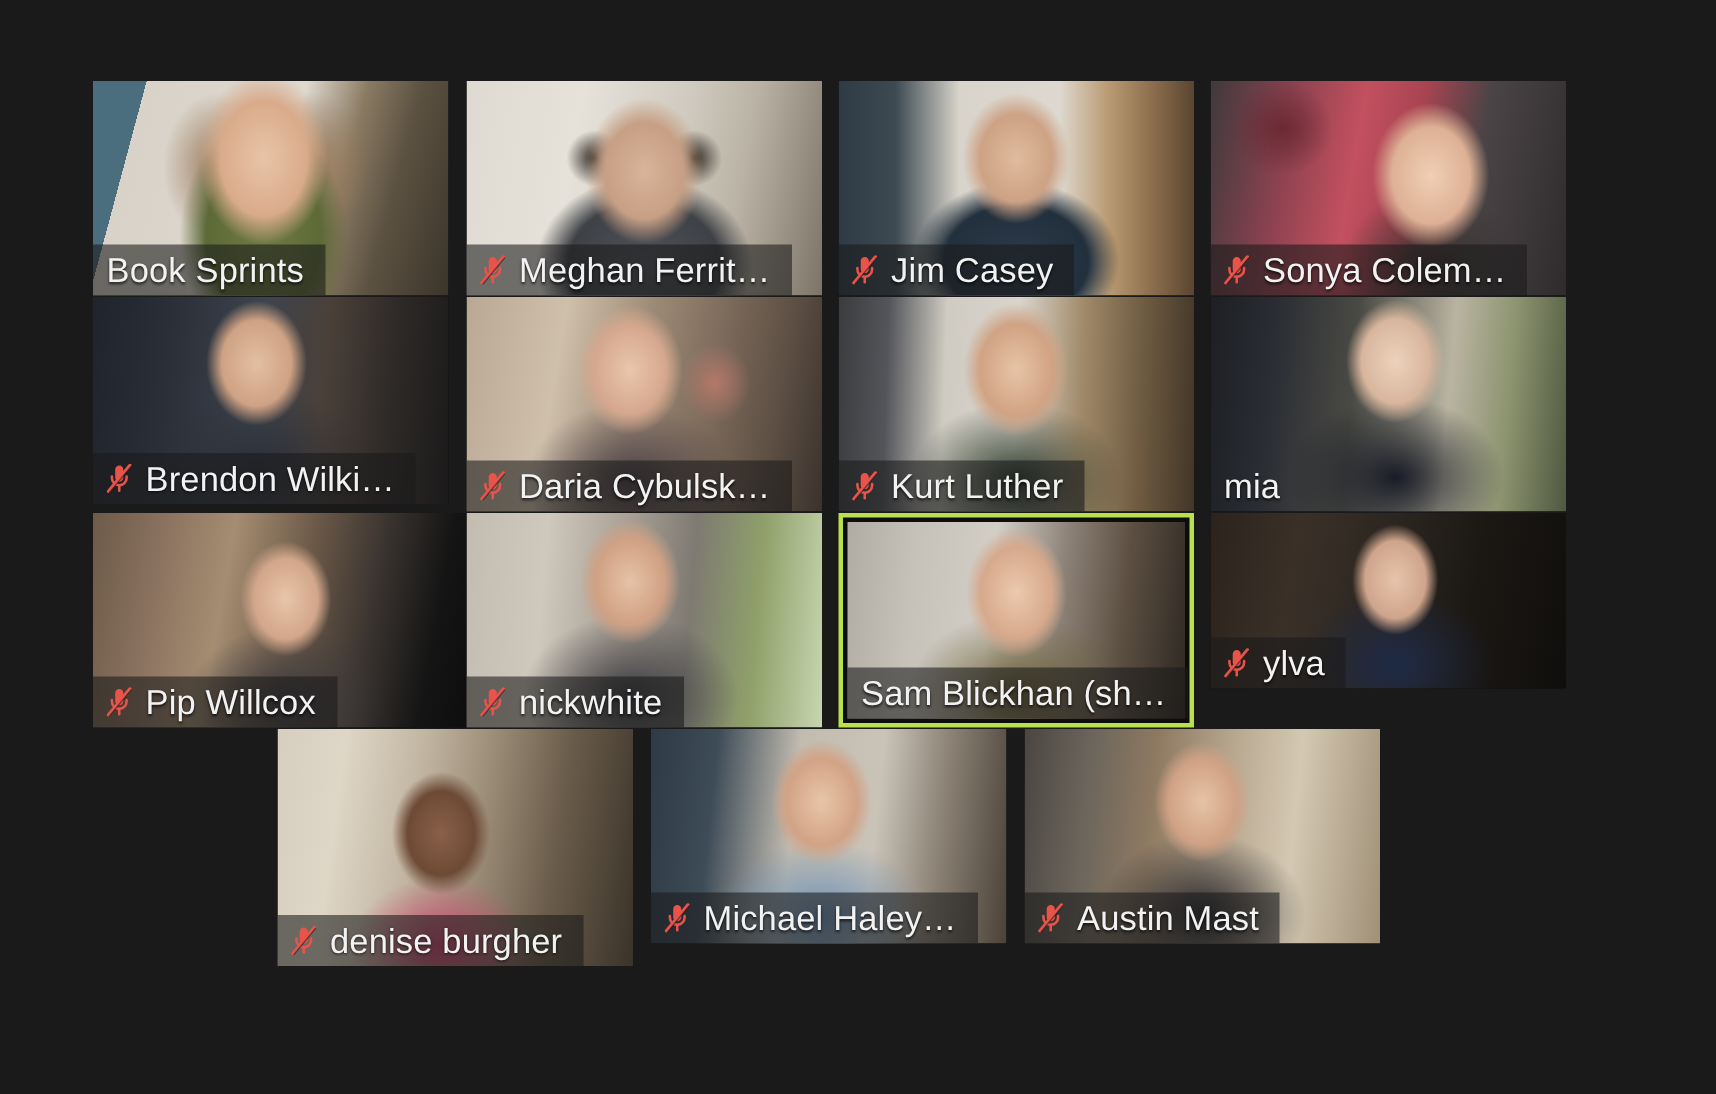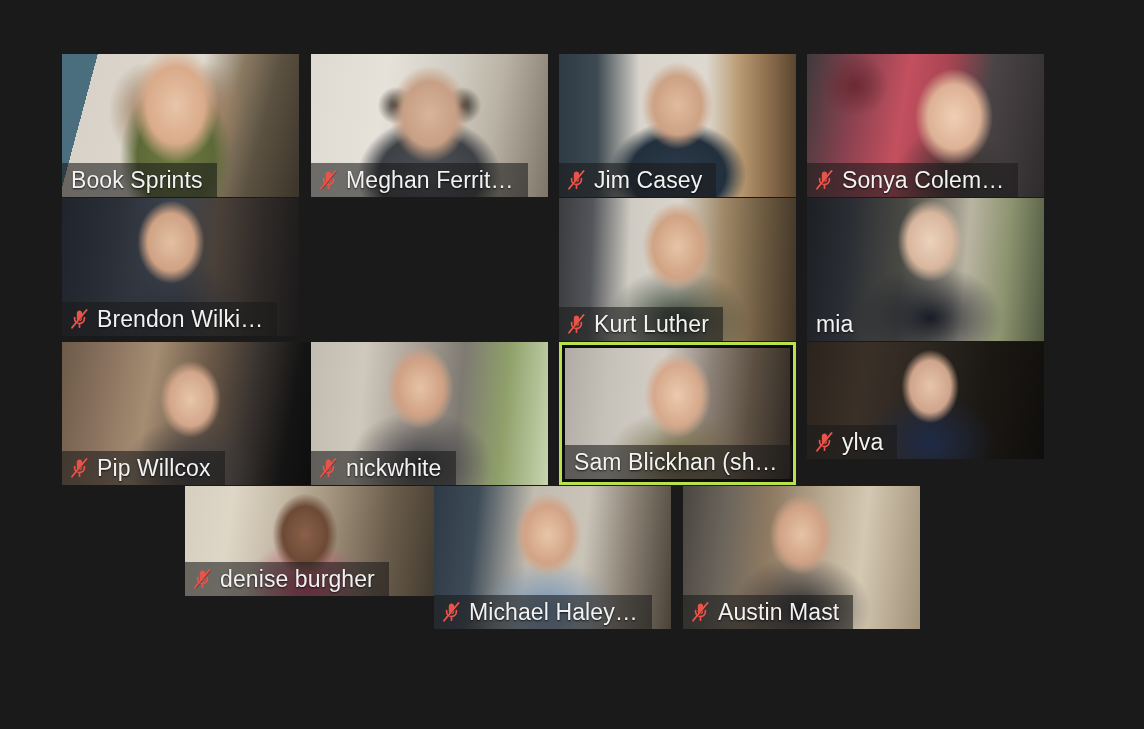--- a/index.html
+++ b/index.html
@@ -247,20 +247,33 @@
         <span class="mic"><svg viewBox="0 0 17 20" width="17" height="20" aria-hidden="true">
             <path d="M8.5 1.4c-1.5 0-2.7 1.2-2.7 2.7v5.4c0 1.5 1.2 2.7 2.7 2.7s2.7-1.2 2.7-2.7V4.1c0-1.5-1.2-2.7-2.7-2.7z" fill="#e8544a"></path>
             <path d="M3.6 8.6v1c0 2.7 2.2 4.9 4.9 4.9s4.9-2.2 4.9-4.9v-1" fill="none" stroke="#e8544a" stroke-width="1.7" stroke-linecap="round"></path>
             <path d="M8.5 14.6v3.6" fill="none" stroke="#e8544a" stroke-width="1.7" stroke-linecap="round"></path>
             <path d="M1.2 18.6L15.6 1.2" stroke="#e8544a" stroke-width="2.1" stroke-linecap="round" fill="none"></path>
             <path d="M2.0 19.3L16.4 1.9" stroke="#1a1a1a" stroke-width="0.9" stroke-linecap="round" fill="none" opacity="0.55"></path>
           </svg></span>
         <span class="label">Brendon Wilki…</span>
       </div>
     </div>
+    <div class="tile" style="left: 311px; top: 198px; width: 237px; height: 143px;">
+      <div class="video v-daria"></div>
+      <div class="namebar">
+        <span class="mic"><svg viewBox="0 0 17 20" width="17" height="20" aria-hidden="true">
+            <path d="M8.5 1.4c-1.5 0-2.7 1.2-2.7 2.7v5.4c0 1.5 1.2 2.7 2.7 2.7s2.7-1.2 2.7-2.7V4.1c0-1.5-1.2-2.7-2.7-2.7z" fill="#e8544a"></path>
+            <path d="M3.6 8.6v1c0 2.7 2.2 4.9 4.9 4.9s4.9-2.2 4.9-4.9v-1" fill="none" stroke="#e8544a" stroke-width="1.7" stroke-linecap="round"></path>
+            <path d="M8.5 14.6v3.6" fill="none" stroke="#e8544a" stroke-width="1.7" stroke-linecap="round"></path>
+            <path d="M1.2 18.6L15.6 1.2" stroke="#e8544a" stroke-width="2.1" stroke-linecap="round" fill="none"></path>
+            <path d="M2.0 19.3L16.4 1.9" stroke="#1a1a1a" stroke-width="0.9" stroke-linecap="round" fill="none" opacity="0.55"></path>
+          </svg></span>
+        <span class="label">Daria Cybulsk…</span>
+      </div>
+    </div>
     <div class="tile" style="left: 559px; top: 198px; width: 237px; height: 143px;">
       <div class="video v-kurt"></div>
       <div class="namebar">
         <span class="mic"><svg viewBox="0 0 17 20" width="17" height="20" aria-hidden="true">
             <path d="M8.5 1.4c-1.5 0-2.7 1.2-2.7 2.7v5.4c0 1.5 1.2 2.7 2.7 2.7s2.7-1.2 2.7-2.7V4.1c0-1.5-1.2-2.7-2.7-2.7z" fill="#e8544a"></path>
             <path d="M3.6 8.6v1c0 2.7 2.2 4.9 4.9 4.9s4.9-2.2 4.9-4.9v-1" fill="none" stroke="#e8544a" stroke-width="1.7" stroke-linecap="round"></path>
             <path d="M8.5 14.6v3.6" fill="none" stroke="#e8544a" stroke-width="1.7" stroke-linecap="round"></path>
             <path d="M1.2 18.6L15.6 1.2" stroke="#e8544a" stroke-width="2.1" stroke-linecap="round" fill="none"></path>
             <path d="M2.0 19.3L16.4 1.9" stroke="#1a1a1a" stroke-width="0.9" stroke-linecap="round" fill="none" opacity="0.55"></path>
           </svg></span>
@@ -311,21 +324,21 @@
         <span class="mic"><svg viewBox="0 0 17 20" width="17" height="20" aria-hidden="true">
             <path d="M8.5 1.4c-1.5 0-2.7 1.2-2.7 2.7v5.4c0 1.5 1.2 2.7 2.7 2.7s2.7-1.2 2.7-2.7V4.1c0-1.5-1.2-2.7-2.7-2.7z" fill="#e8544a"></path>
             <path d="M3.6 8.6v1c0 2.7 2.2 4.9 4.9 4.9s4.9-2.2 4.9-4.9v-1" fill="none" stroke="#e8544a" stroke-width="1.7" stroke-linecap="round"></path>
             <path d="M8.5 14.6v3.6" fill="none" stroke="#e8544a" stroke-width="1.7" stroke-linecap="round"></path>
             <path d="M1.2 18.6L15.6 1.2" stroke="#e8544a" stroke-width="2.1" stroke-linecap="round" fill="none"></path>
             <path d="M2.0 19.3L16.4 1.9" stroke="#1a1a1a" stroke-width="0.9" stroke-linecap="round" fill="none" opacity="0.55"></path>
           </svg></span>
         <span class="label">ylva</span>
       </div>
     </div>
-    <div class="tile" style="left: 185px; top: 486px; width: 237px; height: 110px; padding-left: 24px;">
+    <div class="tile" style="left: 185px; top: 486px; width: 237px; height: 158px;">
       <div class="video v-denise"></div>
       <div class="namebar">
         <span class="mic"><svg viewBox="0 0 17 20" width="17" height="20" aria-hidden="true">
             <path d="M8.5 1.4c-1.5 0-2.7 1.2-2.7 2.7v5.4c0 1.5 1.2 2.7 2.7 2.7s2.7-1.2 2.7-2.7V4.1c0-1.5-1.2-2.7-2.7-2.7z" fill="#e8544a"></path>
             <path d="M3.6 8.6v1c0 2.7 2.2 4.9 4.9 4.9s4.9-2.2 4.9-4.9v-1" fill="none" stroke="#e8544a" stroke-width="1.7" stroke-linecap="round"></path>
             <path d="M8.5 14.6v3.6" fill="none" stroke="#e8544a" stroke-width="1.7" stroke-linecap="round"></path>
             <path d="M1.2 18.6L15.6 1.2" stroke="#e8544a" stroke-width="2.1" stroke-linecap="round" fill="none"></path>
             <path d="M2.0 19.3L16.4 1.9" stroke="#1a1a1a" stroke-width="0.9" stroke-linecap="round" fill="none" opacity="0.55"></path>
           </svg></span>
         <span class="label">denise burgher</span>

